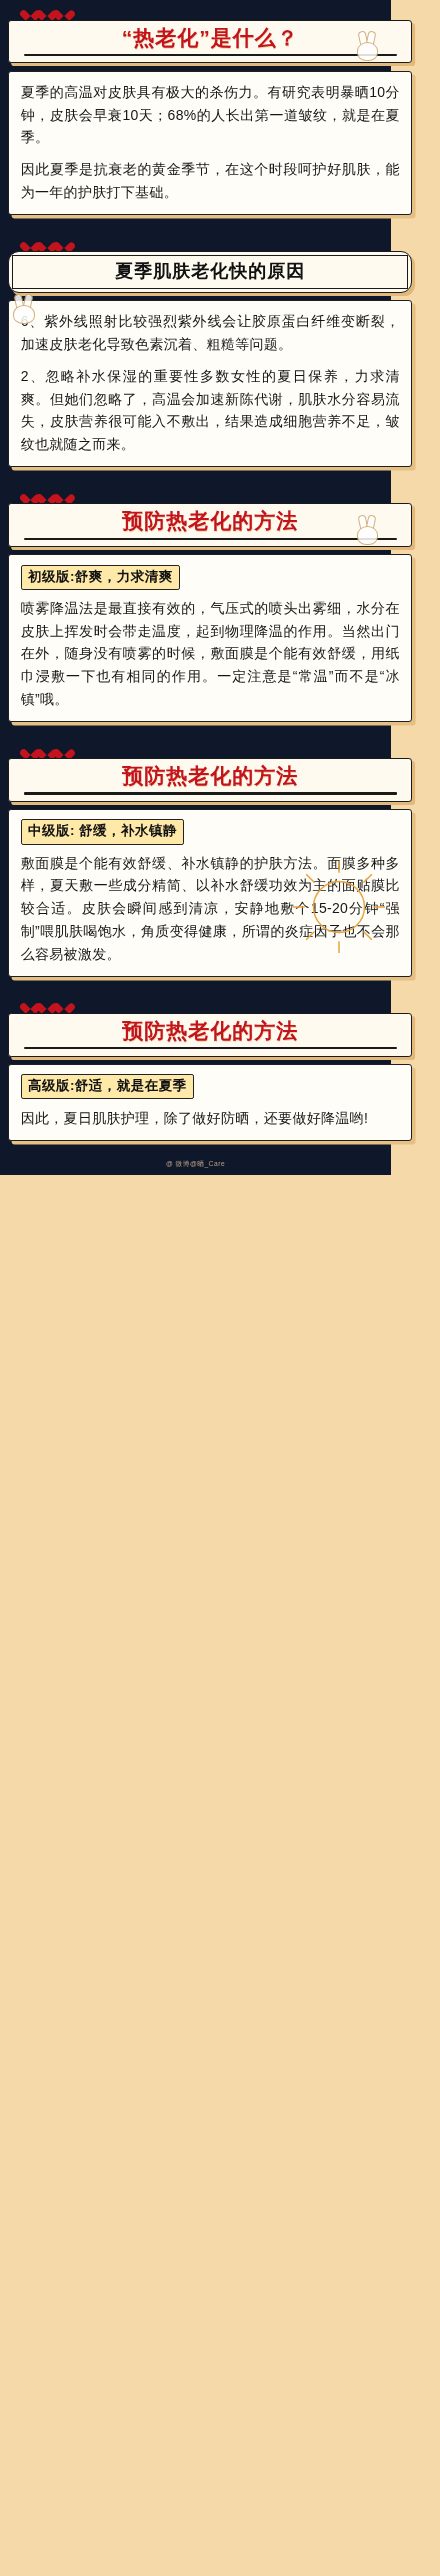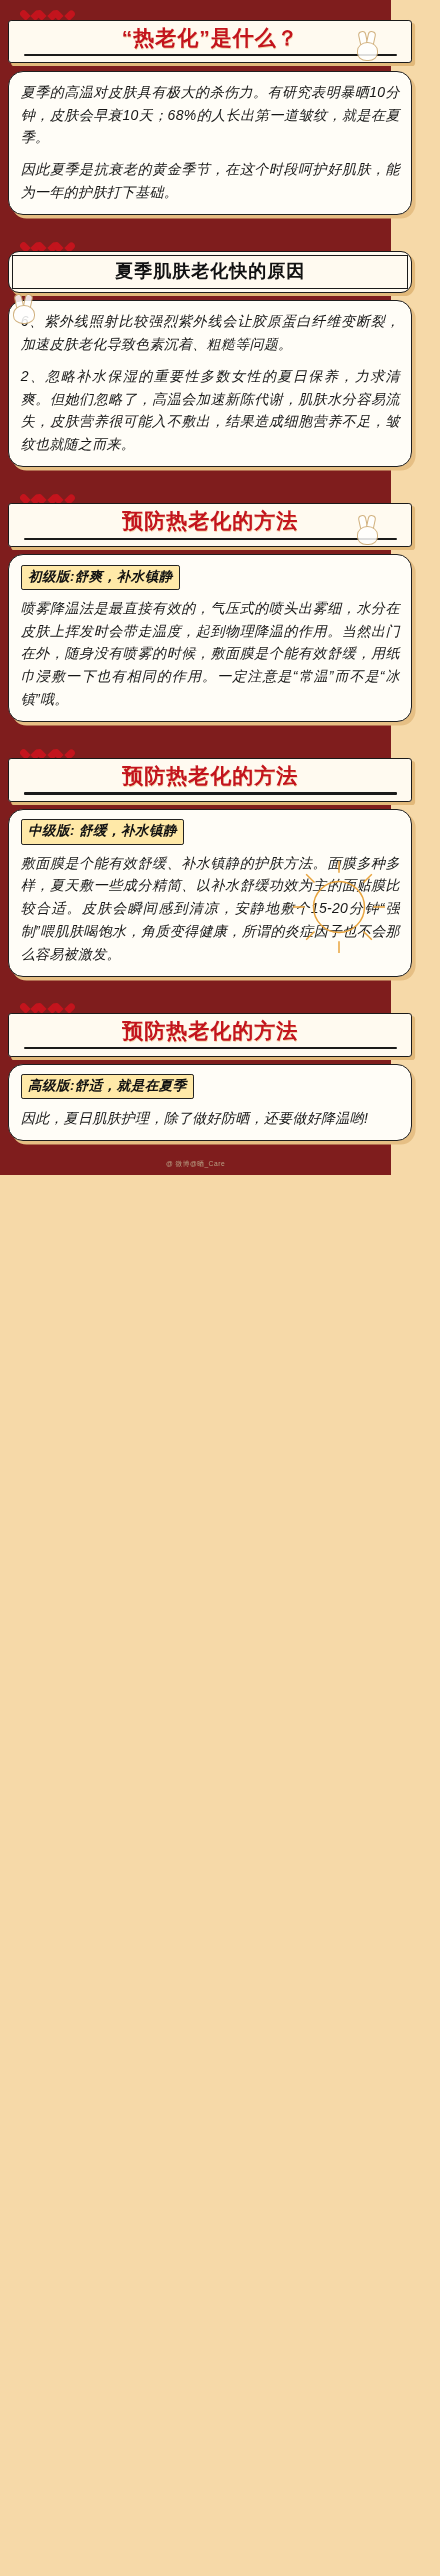--- a/index.html
+++ b/index.html
@@ -7,21 +7,21 @@
     padding: 0;
     background: #f6d9a8;
   }
   body {
     width: 440px;
     font-family: "Liberation Sans", sans-serif;
     -webkit-font-smoothing: antialiased;
   }
   .page {
     width: 391px;
-    background: #7f1d1d;
+    background: #0f172a;
     position: relative;
     padding: 0 0 5.2px 0;
     box-sizing: border-box;
   }
   .section {
     position: relative;
     margin: 0 0 7.3px 0;
     padding: 0 8.3px 9.3px 8.3px;
     box-sizing: border-box;
   }
@@ -107,25 +107,24 @@
     color: #111;
     letter-spacing: 1px;
   }
 
   .card {
     position: relative;
     width: 404px;
     margin: 7.3px auto 0 auto;
     background: #fffdf7;
     border: 1.6px solid #1f1f1f;
-    border-radius: 15px;
+    border-radius: 3px;
     box-shadow: 3.6px 3.6px 0 #e6bf84;
     padding: 9.3px 11.4px 10.4px 11.4px;
     box-sizing: border-box;
-    font-style: italic;
   }
   .para {
     font-size: 14px;
     line-height: 1.62;
     color: #161616;
     margin: 0 0 9.3px 0;
     text-align: justify;
     letter-spacing: 0.3px;
   }
   .para:last-child { margin-bottom: 0; }
@@ -249,21 +248,21 @@
       <div class="hearts">
         <span class="heart"></span>
           <span class="heart"></span>
           <span class="heart"></span>
       </div>
       <div class="banner">
         <div class="banner-title">预防热老化的方法</div>
         <div class="banner-underline"></div>
       </div>
       <div class="card">
-        <div class="sub-label">初级版:舒爽，补水镇静</div>
+        <div class="sub-label">初级版:舒爽，力求清爽</div>
         <p class="para">喷雾降温法是最直接有效的，气压式的喷头出雾细，水分在皮肤上挥发时会带走温度，起到物理降温的作用。当然出门在外，随身没有喷雾的时候，敷面膜是个能有效舒缓，用纸巾浸敷一下也有相同的作用。一定注意是“常温”而不是“冰镇”哦。</p>
       </div>
       <div class="bunny bunny-tr">
         <span class="ear l"></span>
           <span class="ear r"></span>
           <span class="body"></span>
       </div>
     </div>
   </div>
 

